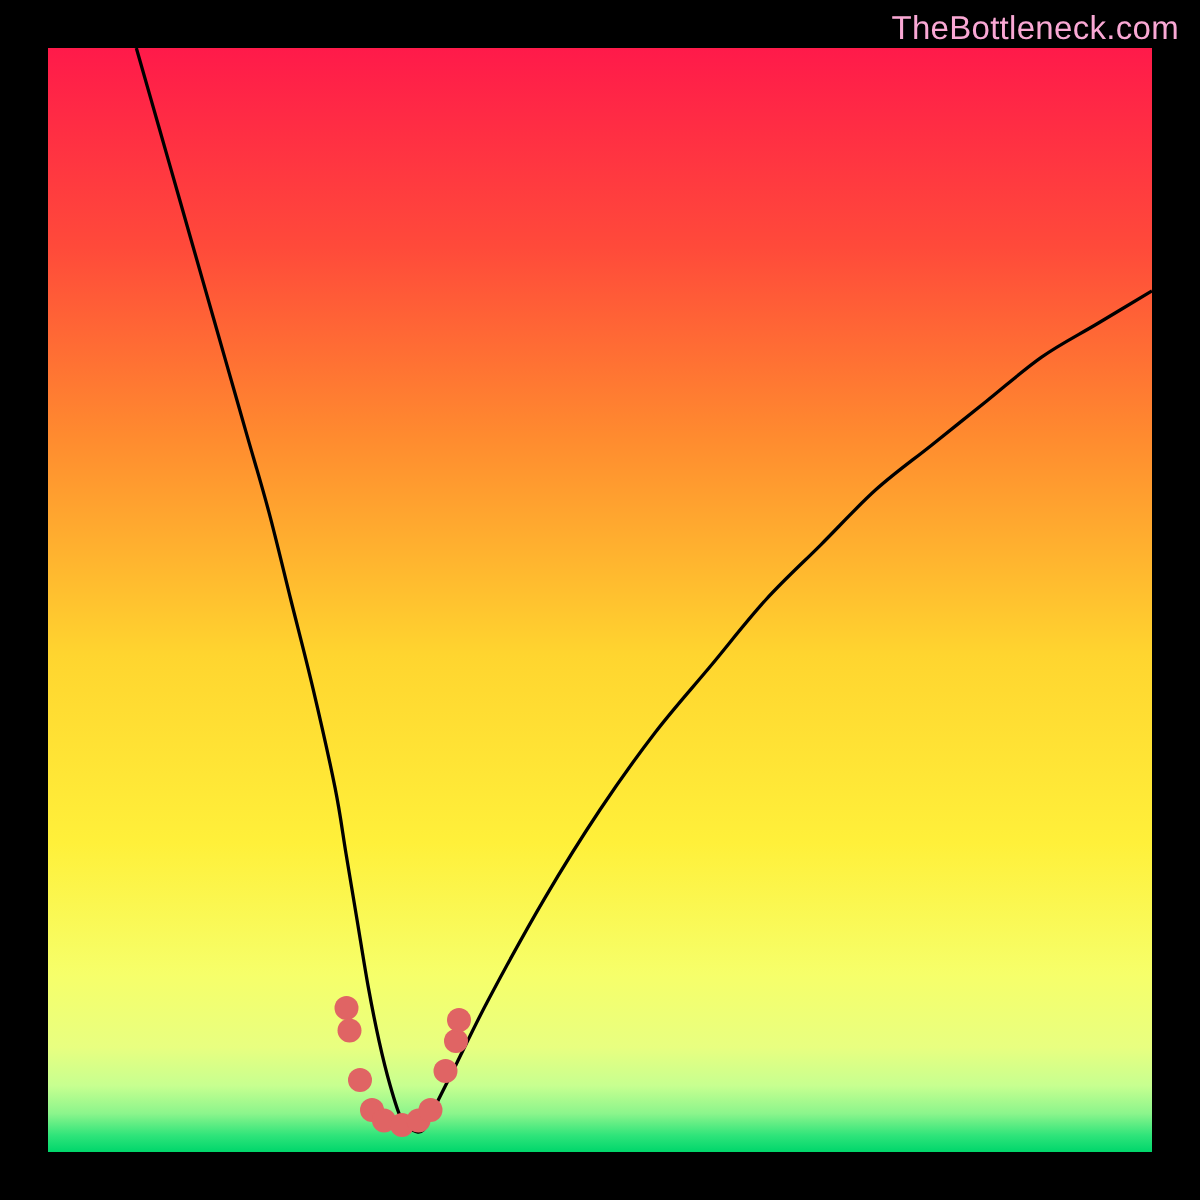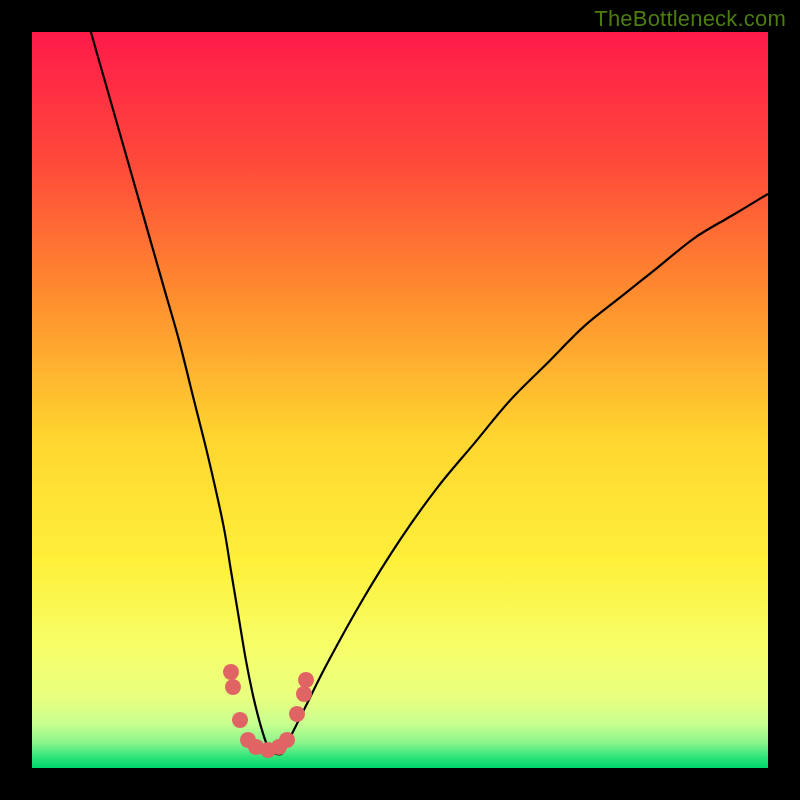--- a/index.html
+++ b/index.html
@@ -27,21 +27,21 @@
     inset: 0;
     pointer-events: none;
   }
   .watermark {
     position: absolute;
     top: 6px;
     right: 14px;
     font-family: Arial, Helvetica, sans-serif;
     font-size: 22px;
     font-weight: 400;
-    color: #4d7c0f;
+    color: #f9a8d4;
     letter-spacing: 0.2px;
   }
   .marker {
     position: absolute;
     width: 16px;
     height: 16px;
     border-radius: 50%;
     transform: translate(-50%, -50%);
     pointer-events: none;
   }

